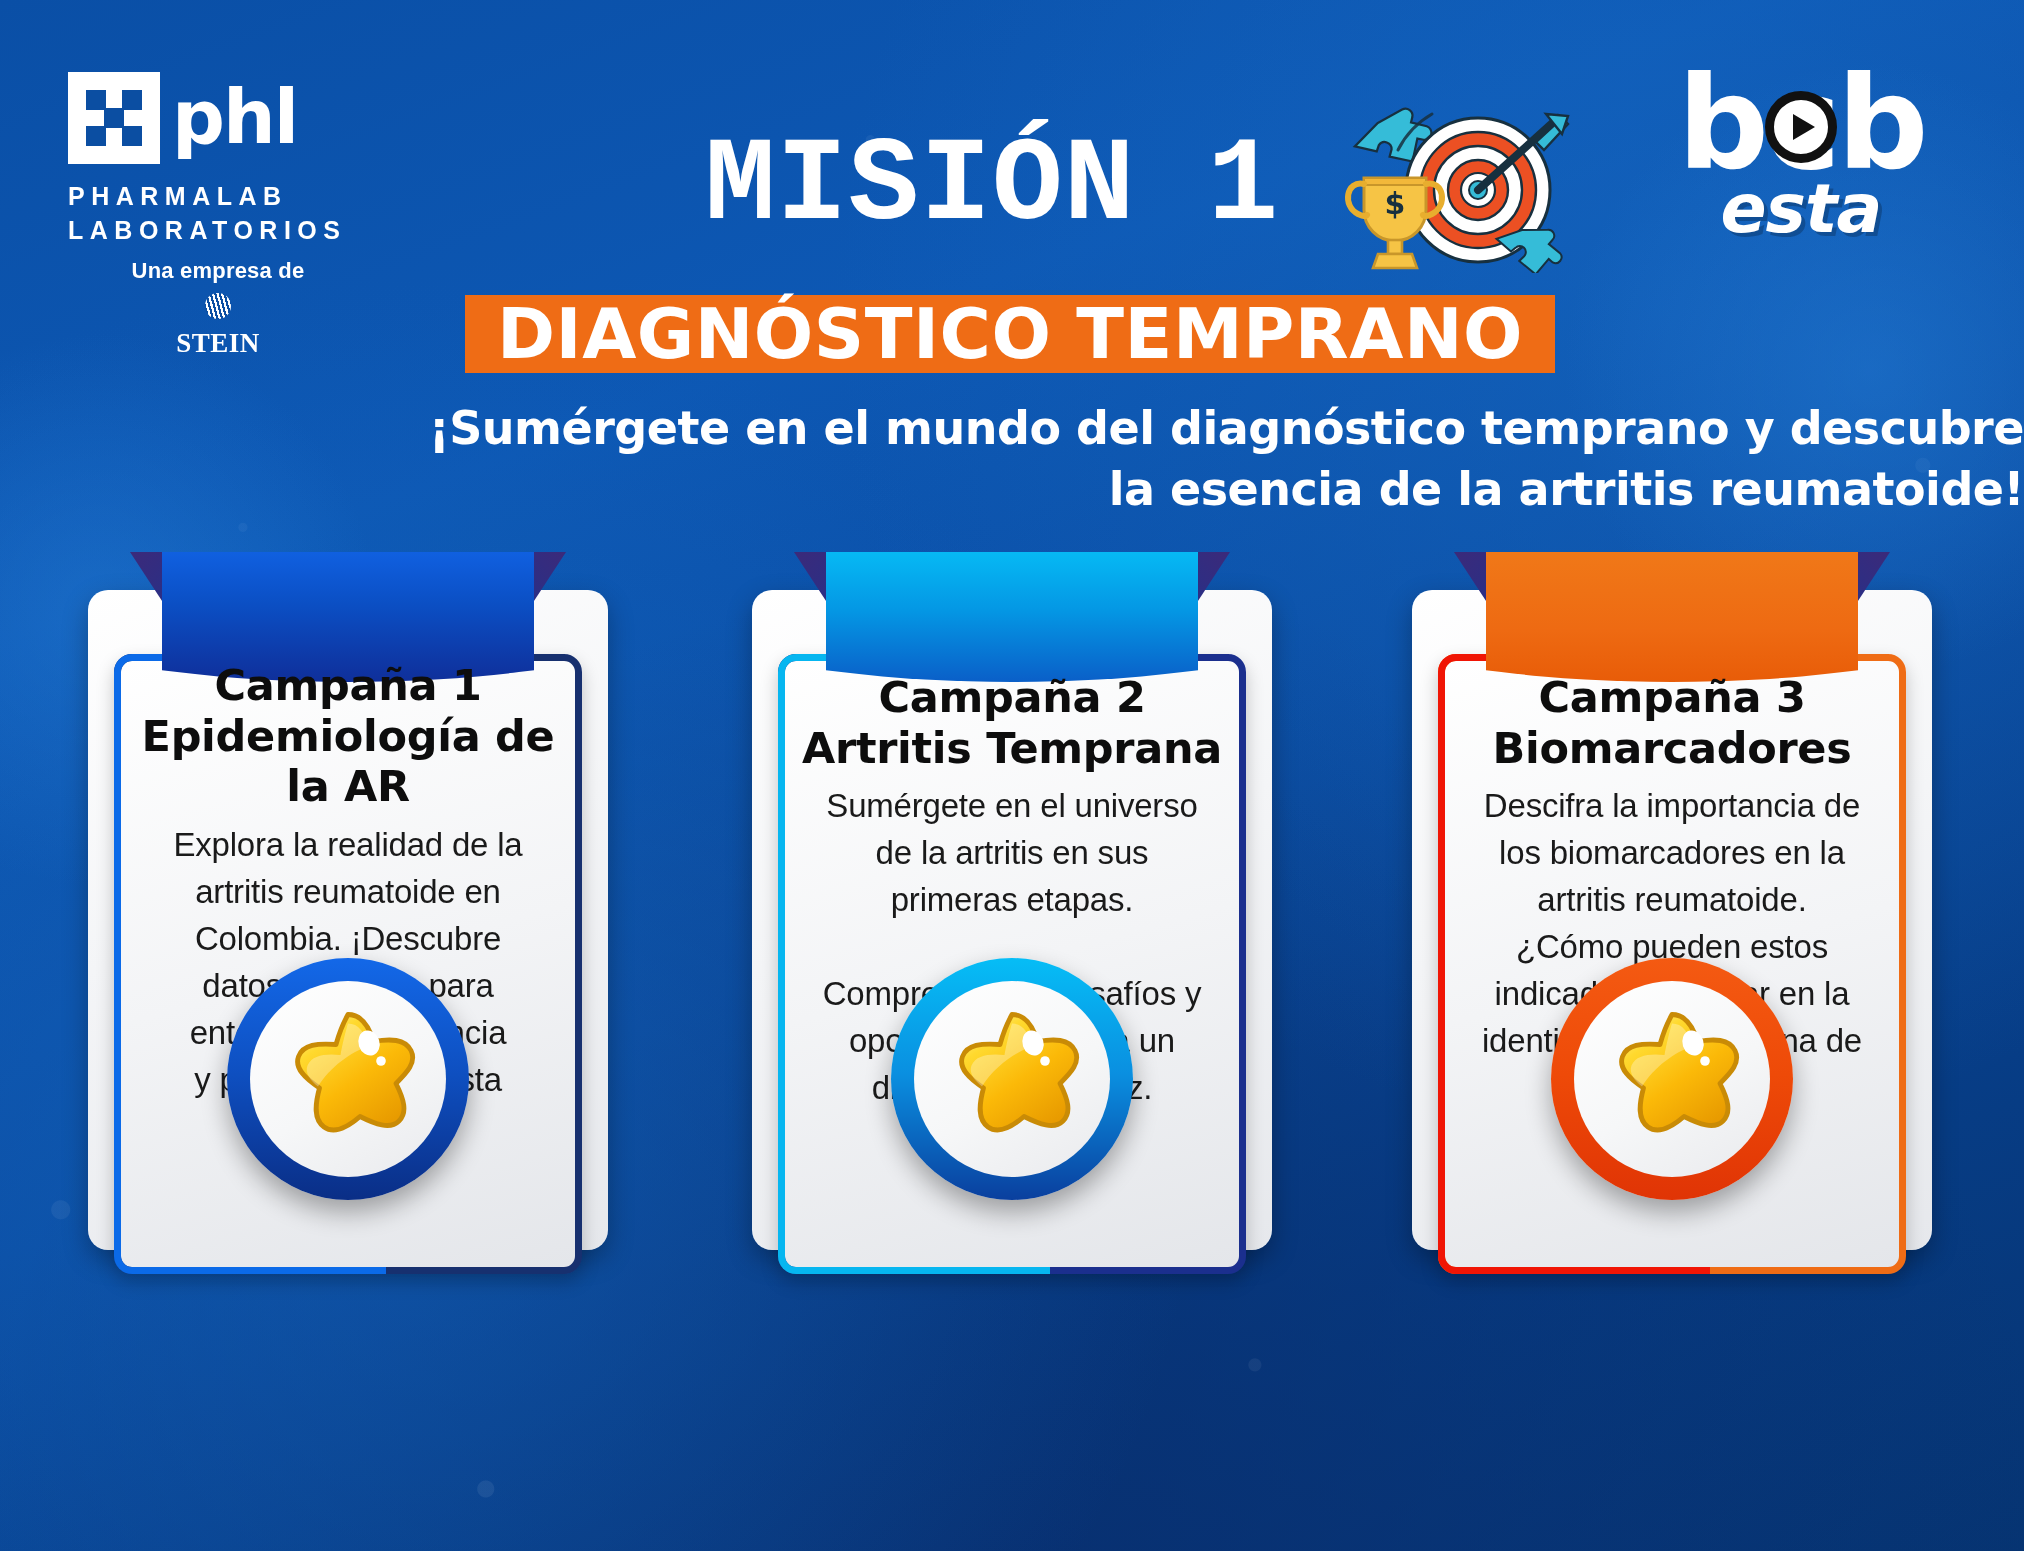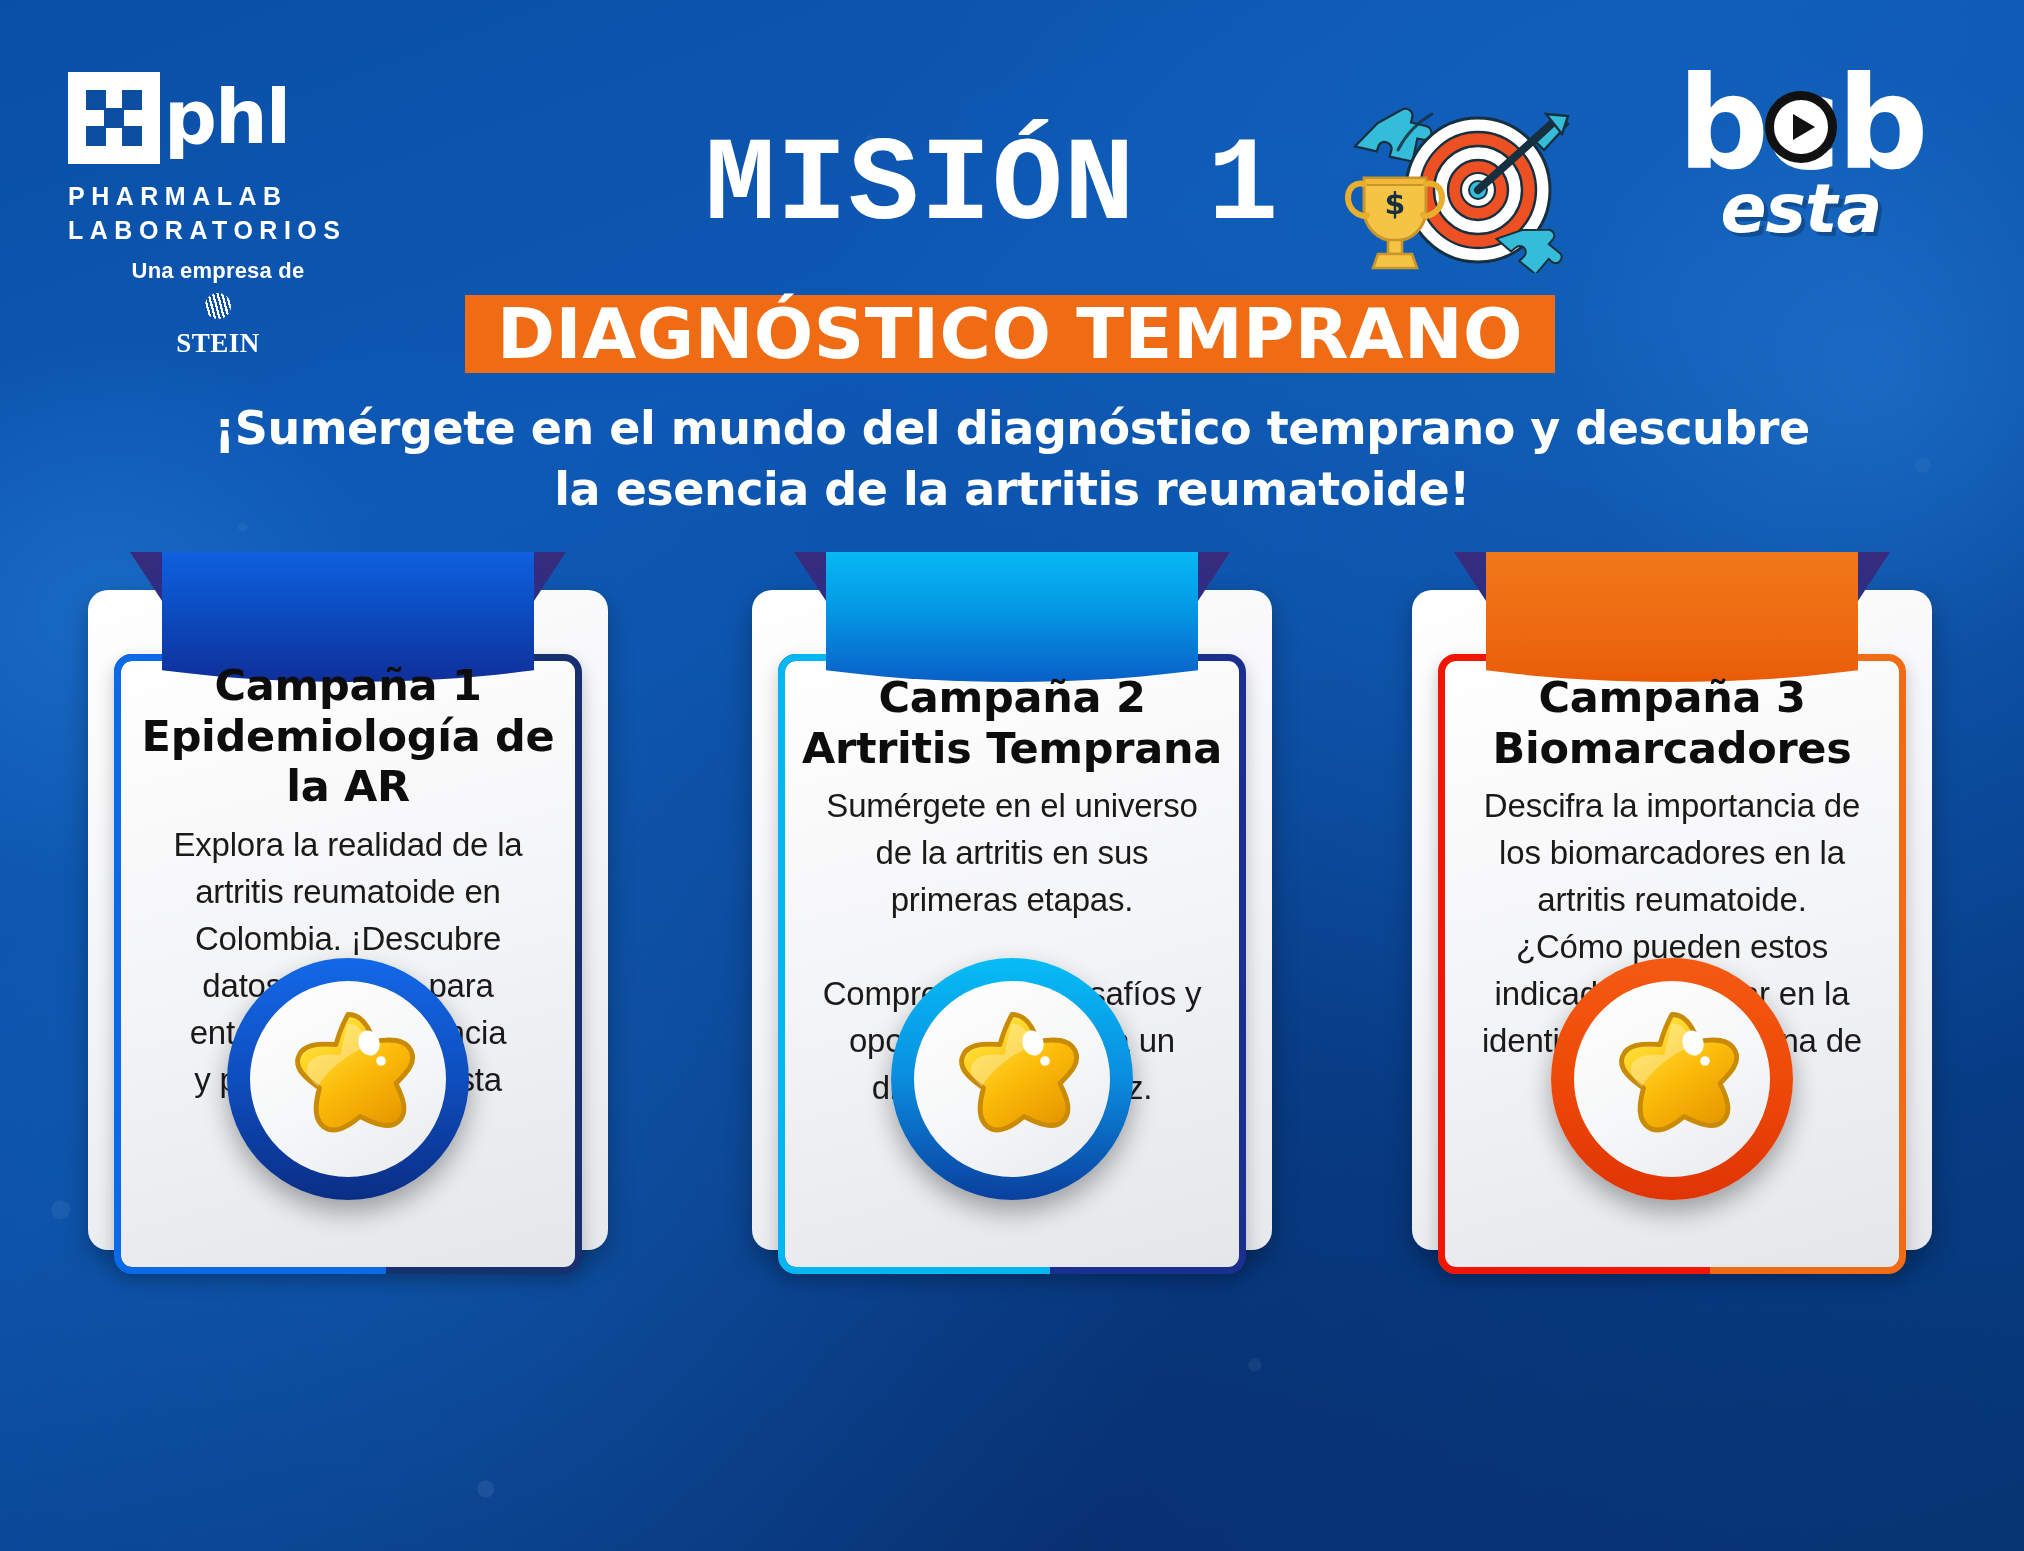--- a/index.html
+++ b/index.html
@@ -37,21 +37,21 @@
     pointer-events:none;
   }
   .bg-blob{
     position:absolute;border-radius:50%;
     background:radial-gradient(circle, rgba(40,130,220,0.40) 0%, rgba(40,130,220,0) 70%);
     pointer-events:none;
   }
 
   
   .phl-logo{ position:absolute; left:68px; top:72px; width:300px; }
-  .phl-top{ display:flex; align-items:center; gap:4px; }
+  .phl-top{ display:flex; align-items:center; gap:12px; }
   .phl-mark{
     width:92px;height:92px;background:#fff;position:relative;flex:none;
   }
   .phl-mark i{ position:absolute;background:#0b4ea2;display:block; }
   .phl-word{
     font-family:"DejaVu Sans", sans-serif;
     font-weight:bold;font-size:74px;color:#fff;line-height:.78;
     letter-spacing:-2px;
   }
   .phl-name{
@@ -115,21 +115,21 @@
     position:absolute;left:465px;top:295px;width:1090px;height:78px;
     background:#ef6c15;display:flex;align-items:center;justify-content:center;
   }
   .banner span{
     font-family:"DejaVu Sans", sans-serif;
     font-size:70px;font-weight:bold;color:#fff;letter-spacing:.5px;
     line-height:1;transform:scaleX(1.0);
   }
 
   .subtitle{
-    position:absolute;left:0;right:0;top:398px;text-align:center;
+    position:absolute;left:0;right:0;top:398px;text-align:right;
     font-family:"DejaVu Sans", sans-serif;
     font-size:46px;font-weight:bold;color:#fff;line-height:1.32;
     letter-spacing:-.5px;
   }
 
   
   .cards{ position:absolute; left:0; top:552px; width:2024px; height:720px; }
   .card{
     position:absolute; width:520px; top:0;
   }

